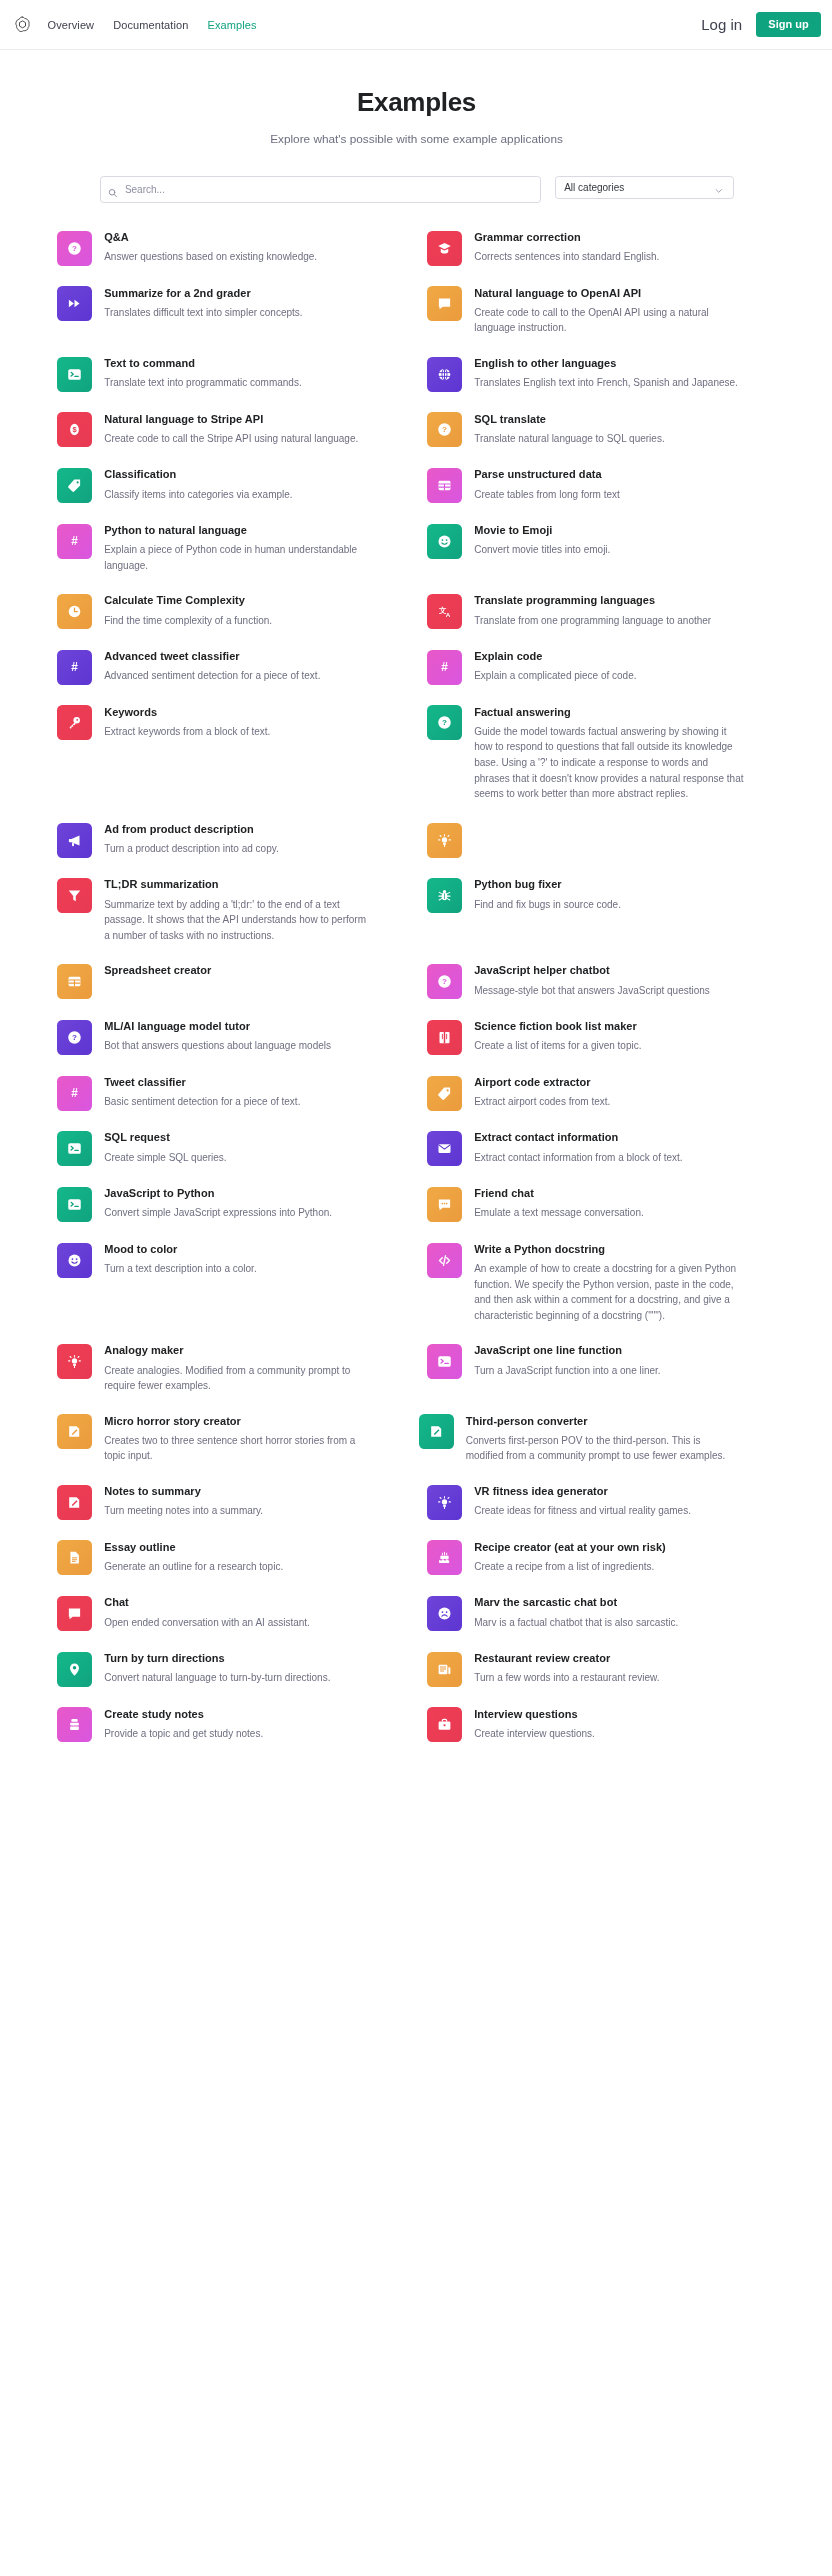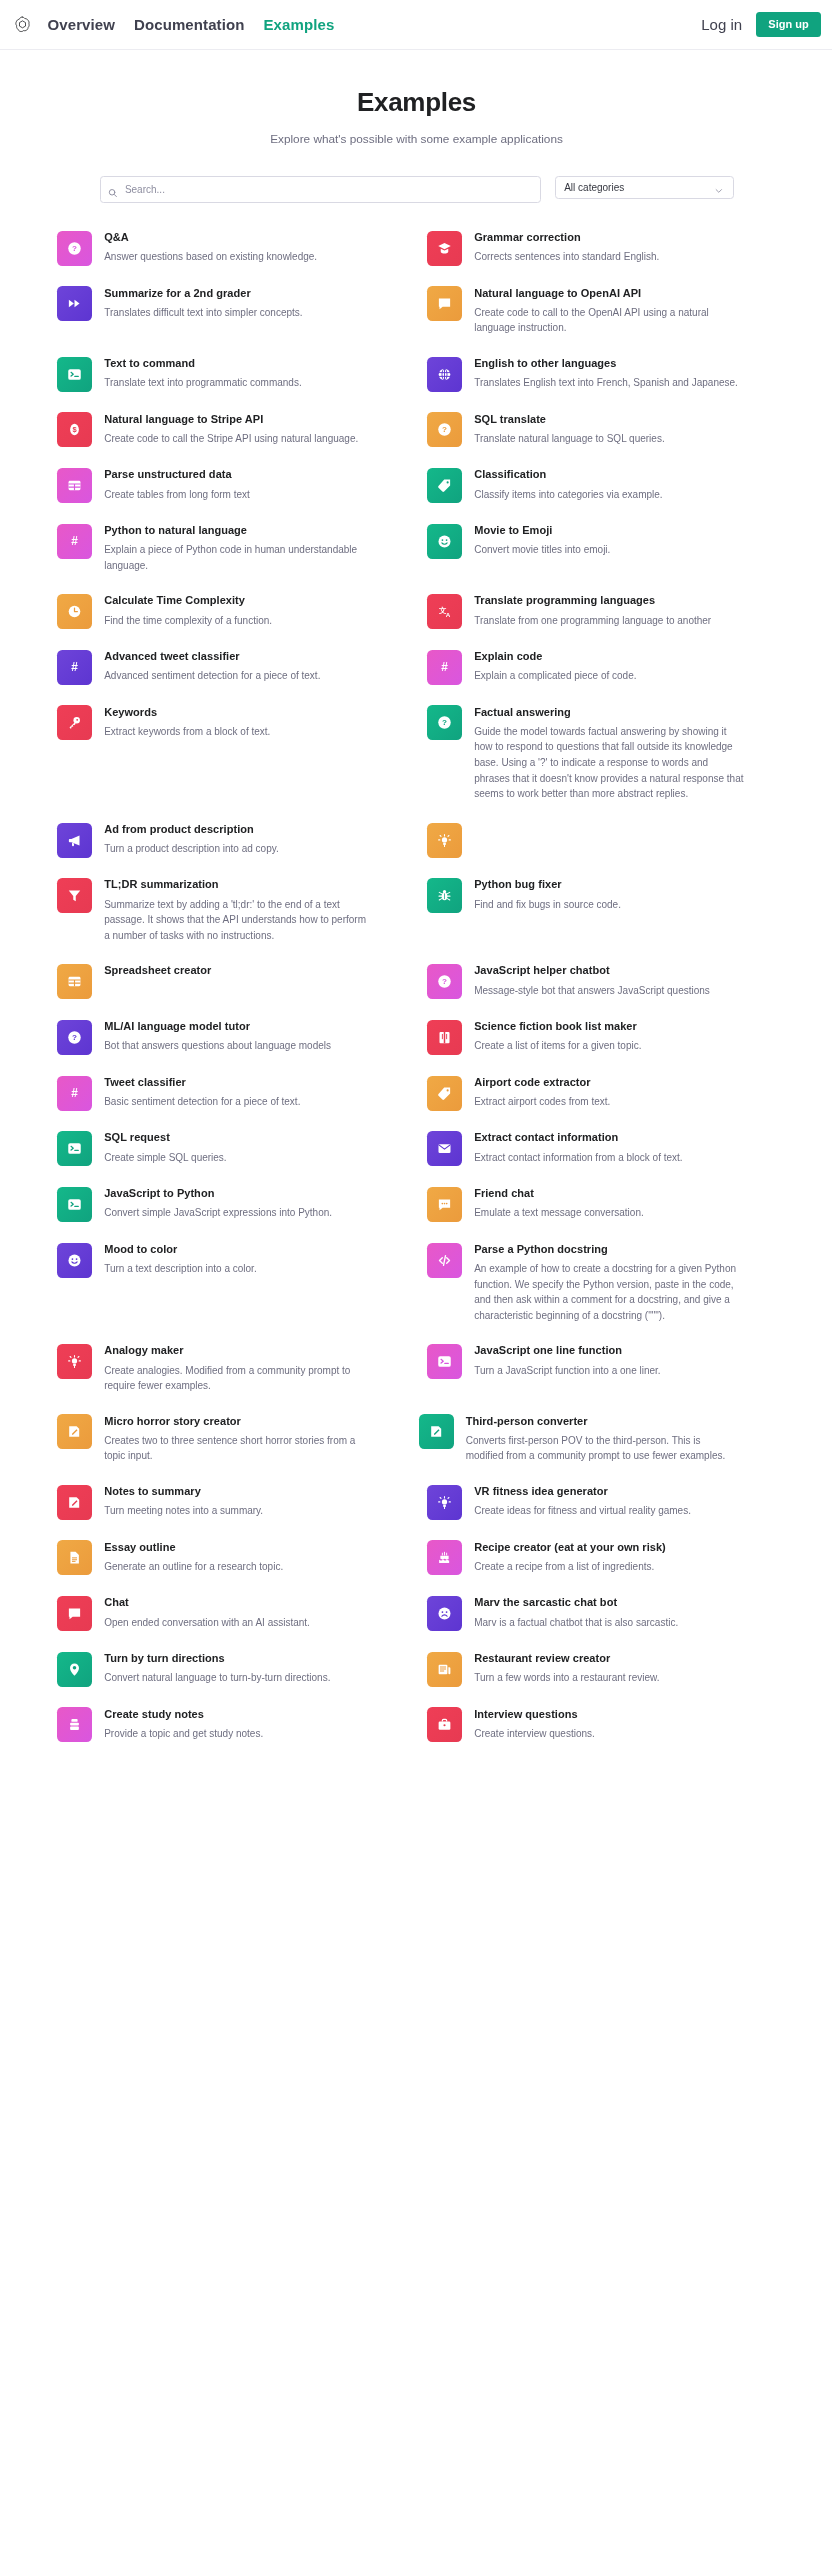--- a/index.html
+++ b/index.html
@@ -22,26 +22,25 @@
     padding: 0 12.2px 0 10.5px;
     background: #fff;
   }
   .logo-wrap {
     width: 23px; height: 23px;
     display: flex; align-items: center; justify-content: center;
     margin-right: 14px;
   }
   .nav-links { display: flex; align-items: center; gap: 19px; }
   .nav-link {
-    font-size: 15px;
+    font-size: 11px;
     color: #40414f;
     text-decoration: none;
     letter-spacing: 0.1px;
     cursor: pointer;
-    font-weight: bold;
   }
   .nav-link.active { color: #10a37f; }
   .nav-right { margin-left: auto; display: flex; align-items: center; gap: 14px; }
   .login-link {
     font-size: 15px; color: #40414f; text-decoration: none; cursor: pointer;
   }
   .signup-btn {
     background: #10a37f;
     color: #ffffff;
     font-size: 11px;
@@ -307,43 +306,43 @@
           </svg>
         </span>
         <div class="card-body">
           <div class="card-title">SQL translate</div>
           <div class="card-desc">Translate natural language to SQL queries.</div>
         </div>
       </a>
     </div>
     <div style="display: grid; grid-template-columns: 1fr 1fr; column-gap: 21px; align-items: start; margin-bottom: 19px;">
       <a class="card">
+        <span class="card-icon" style="background: linear-gradient(135deg, rgb(20, 184, 138) 0%, rgb(16, 163, 127) 100%); color: rgb(16, 163, 127);">
+          <svg viewBox="0 0 24 24">
+            <path d="M11.5 2.5H21v9.5L11.4 21.6a2 2 0 0 1-2.8 0L2.4 15.4a2 2 0 0 1 0-2.8L11.5 2.5z" fill="#ffffff"></path>
+            <circle cx="17" cy="7" r="1.7" fill="currentColor"></circle>
+          </svg>
+        </span>
+        <div class="card-body">
+          <div class="card-title">Classification</div>
+          <div class="card-desc">Classify items into categories via example.</div>
+        </div>
+      </a>
+      <a class="card">
         <span class="card-icon" style="background: linear-gradient(135deg, rgb(232, 88, 200) 0%, rgb(217, 86, 223) 100%); color: rgb(217, 86, 223);">
           <svg viewBox="0 0 24 24">
             <rect x="2.5" y="4.5" width="19" height="15" rx="2.2" fill="#ffffff"></rect>
             <g stroke="currentColor" stroke-width="1.8">
               <path d="M2.5 9.5h19M12 9.5v10M2.5 14.5h19"></path>
             </g>
           </svg>
         </span>
         <div class="card-body">
           <div class="card-title">Parse unstructured data</div>
           <div class="card-desc">Create tables from long form text</div>
-        </div>
-      </a>
-      <a class="card">
-        <span class="card-icon" style="background: linear-gradient(135deg, rgb(20, 184, 138) 0%, rgb(16, 163, 127) 100%); color: rgb(16, 163, 127);">
-          <svg viewBox="0 0 24 24">
-            <path d="M11.5 2.5H21v9.5L11.4 21.6a2 2 0 0 1-2.8 0L2.4 15.4a2 2 0 0 1 0-2.8L11.5 2.5z" fill="#ffffff"></path>
-            <circle cx="17" cy="7" r="1.7" fill="currentColor"></circle>
-          </svg>
-        </span>
-        <div class="card-body">
-          <div class="card-title">Classification</div>
-          <div class="card-desc">Classify items into categories via example.</div>
         </div>
       </a>
     </div>
     <div style="display: grid; grid-template-columns: 1fr 1fr; column-gap: 21px; align-items: start; margin-bottom: 19px;">
       <a class="card">
         <span class="card-icon" style="background: linear-gradient(135deg, rgb(232, 88, 200) 0%, rgb(217, 86, 223) 100%); color: rgb(217, 86, 223);">
           <svg viewBox="0 0 24 24">
             <text x="12" y="18" text-anchor="middle" font-family="Liberation Sans, sans-serif" font-size="19" font-weight="bold" fill="#ffffff">#</text>
           </svg>
         </span>
@@ -646,21 +645,21 @@
           <div class="card-desc">Turn a text description into a color.</div>
         </div>
       </a>
       <a class="card">
         <span class="card-icon" style="background: linear-gradient(135deg, rgb(232, 88, 200) 0%, rgb(217, 86, 223) 100%); color: rgb(217, 86, 223);">
           <svg viewBox="0 0 24 24" fill="none" stroke="#ffffff" stroke-width="2.2" stroke-linecap="round" stroke-linejoin="round">
             <path d="M8.5 7.5 4 12l4.5 4.5M15.5 7.5 20 12l-4.5 4.5M13.6 4.2l-3.2 15.6"></path>
           </svg>
         </span>
         <div class="card-body">
-          <div class="card-title">Parse a Python docstring</div>
+          <div class="card-title">Write a Python docstring</div>
           <div class="card-desc">An example of how to create a docstring for a given Python function. We specify the Python version, paste in the code, and then ask within a comment for a docstring, and give a characteristic beginning of a docstring (""").</div>
         </div>
       </a>
     </div>
     <div style="display: grid; grid-template-columns: 1fr 1fr; column-gap: 21px; align-items: start; margin-bottom: 19px;">
       <a class="card">
         <span class="card-icon" style="background: linear-gradient(135deg, rgb(239, 62, 86) 0%, rgb(231, 58, 82) 100%); color: rgb(231, 58, 82);">
           <svg viewBox="0 0 24 24">
             <circle cx="12" cy="11" r="4.2" fill="#ffffff"></circle>
             <rect x="9.8" y="15.6" width="4.4" height="3.4" rx="1" fill="#ffffff"></rect>

